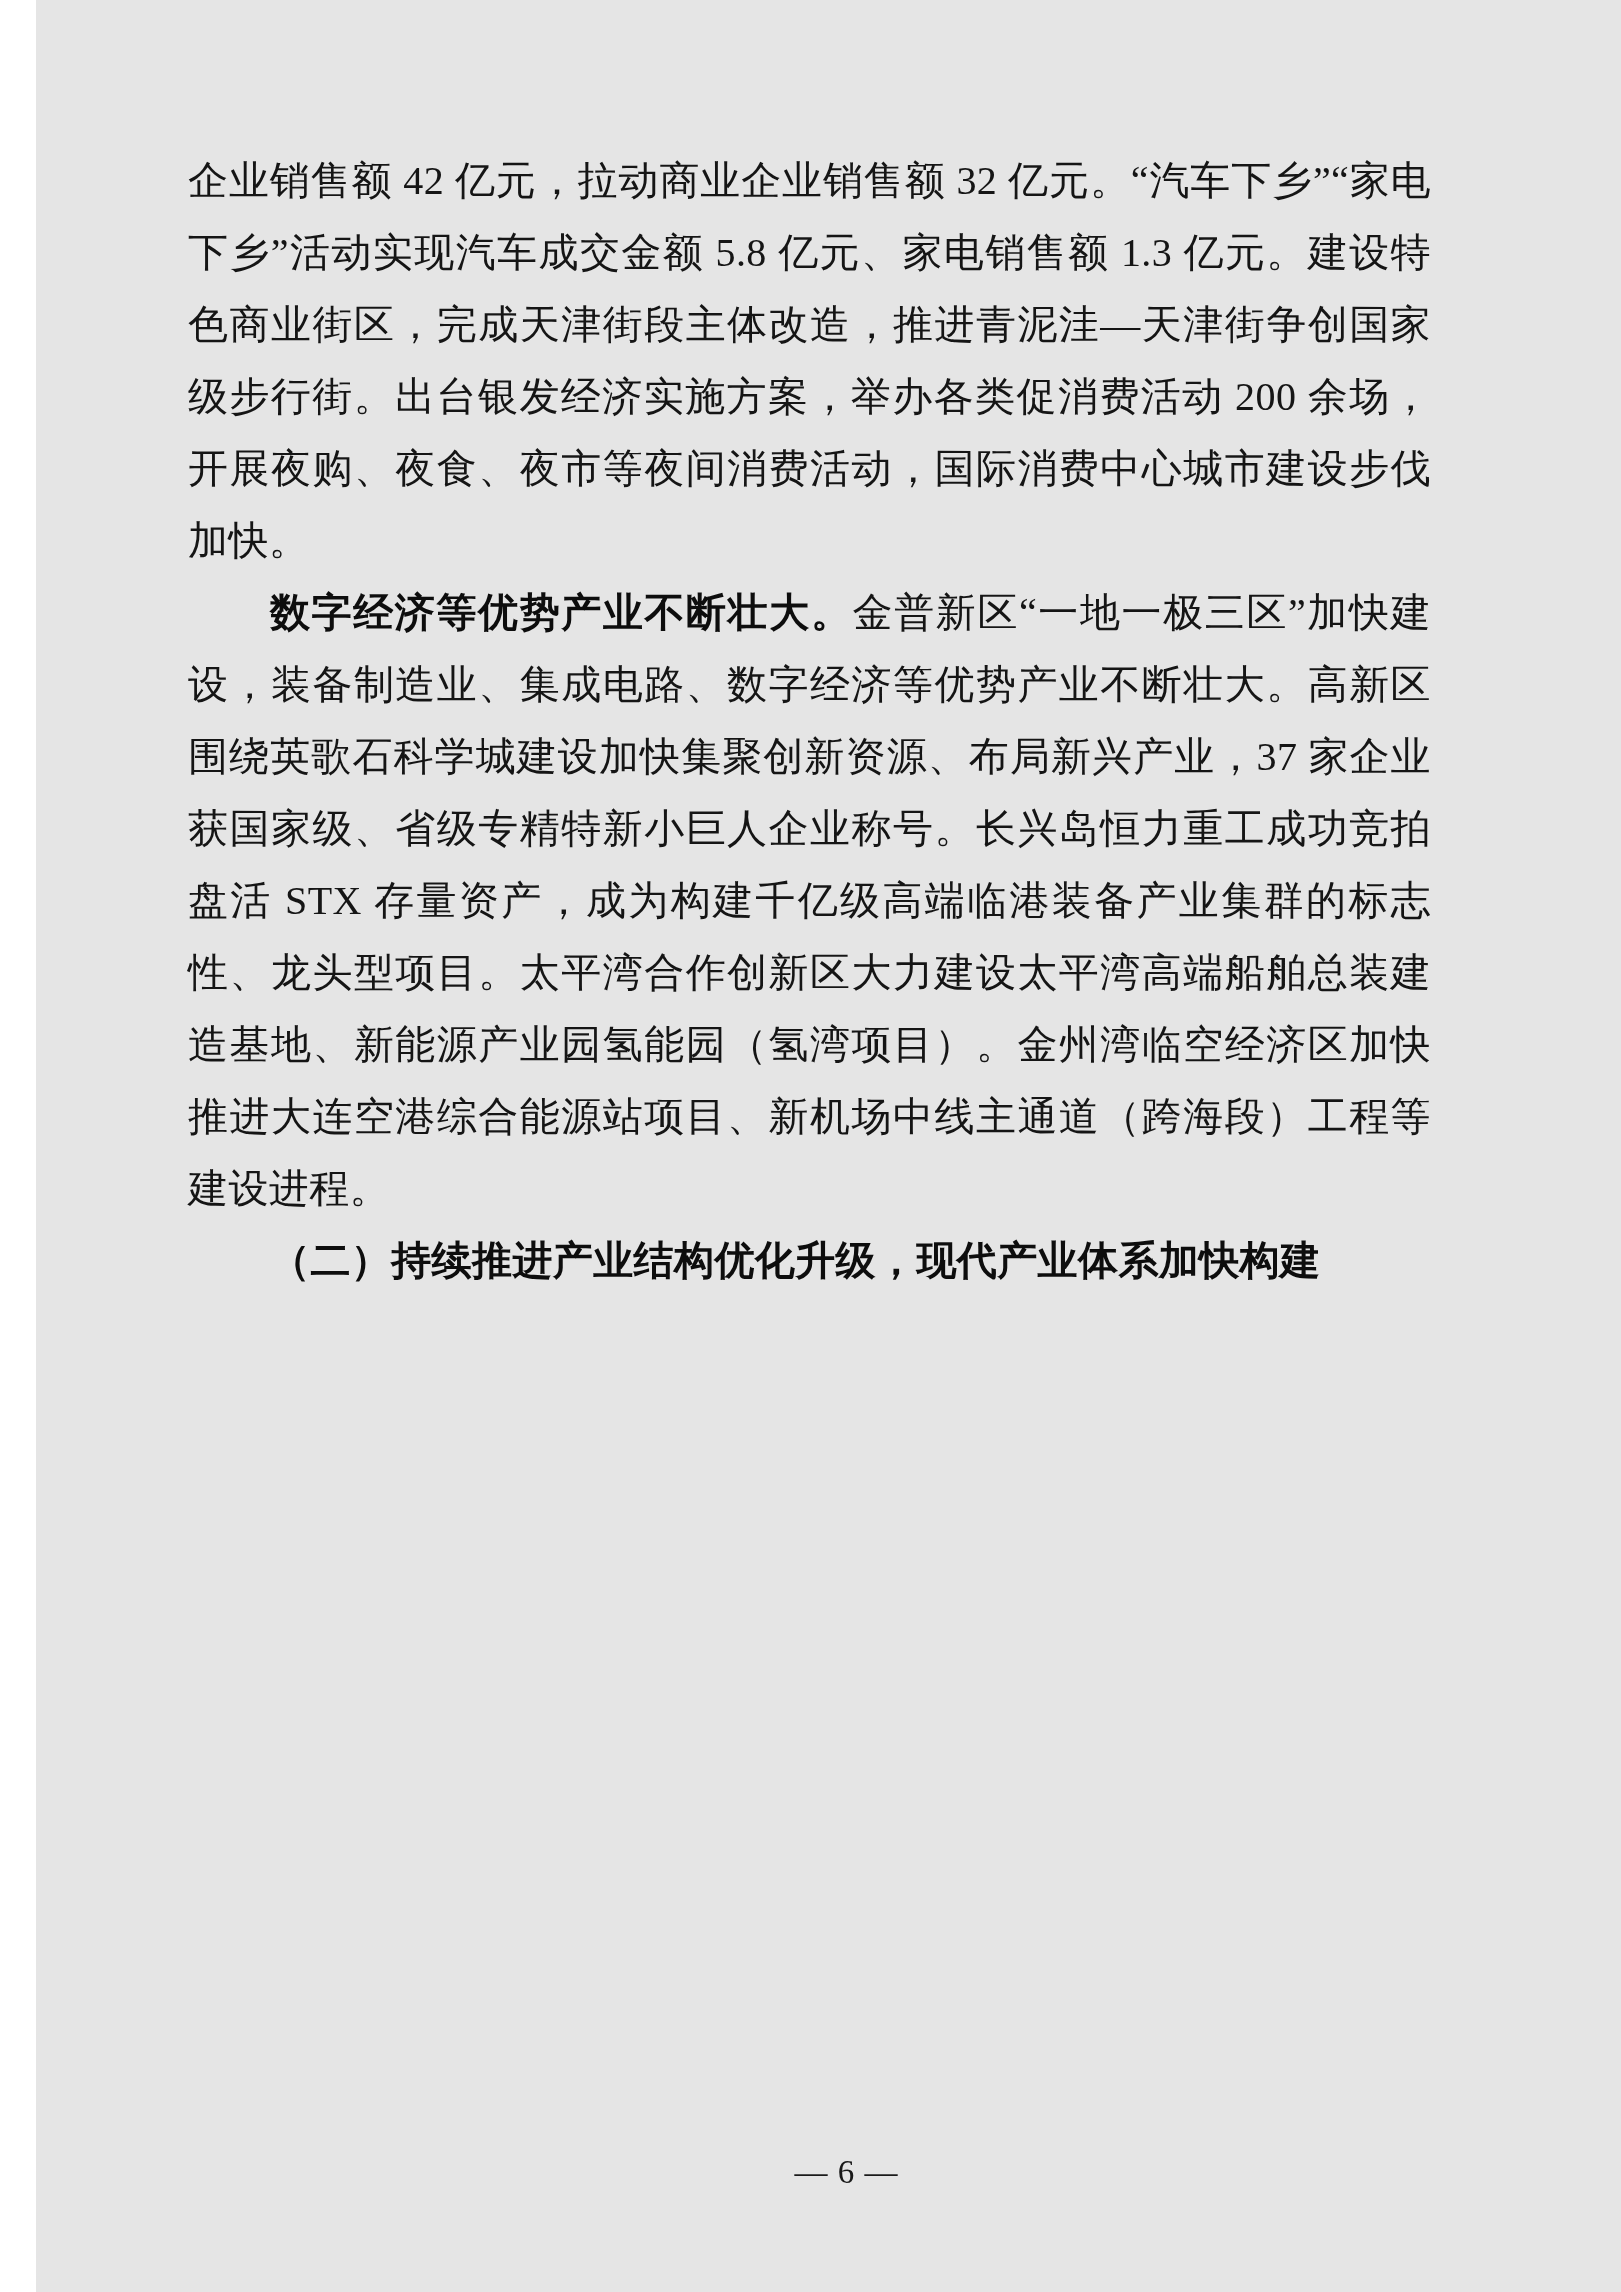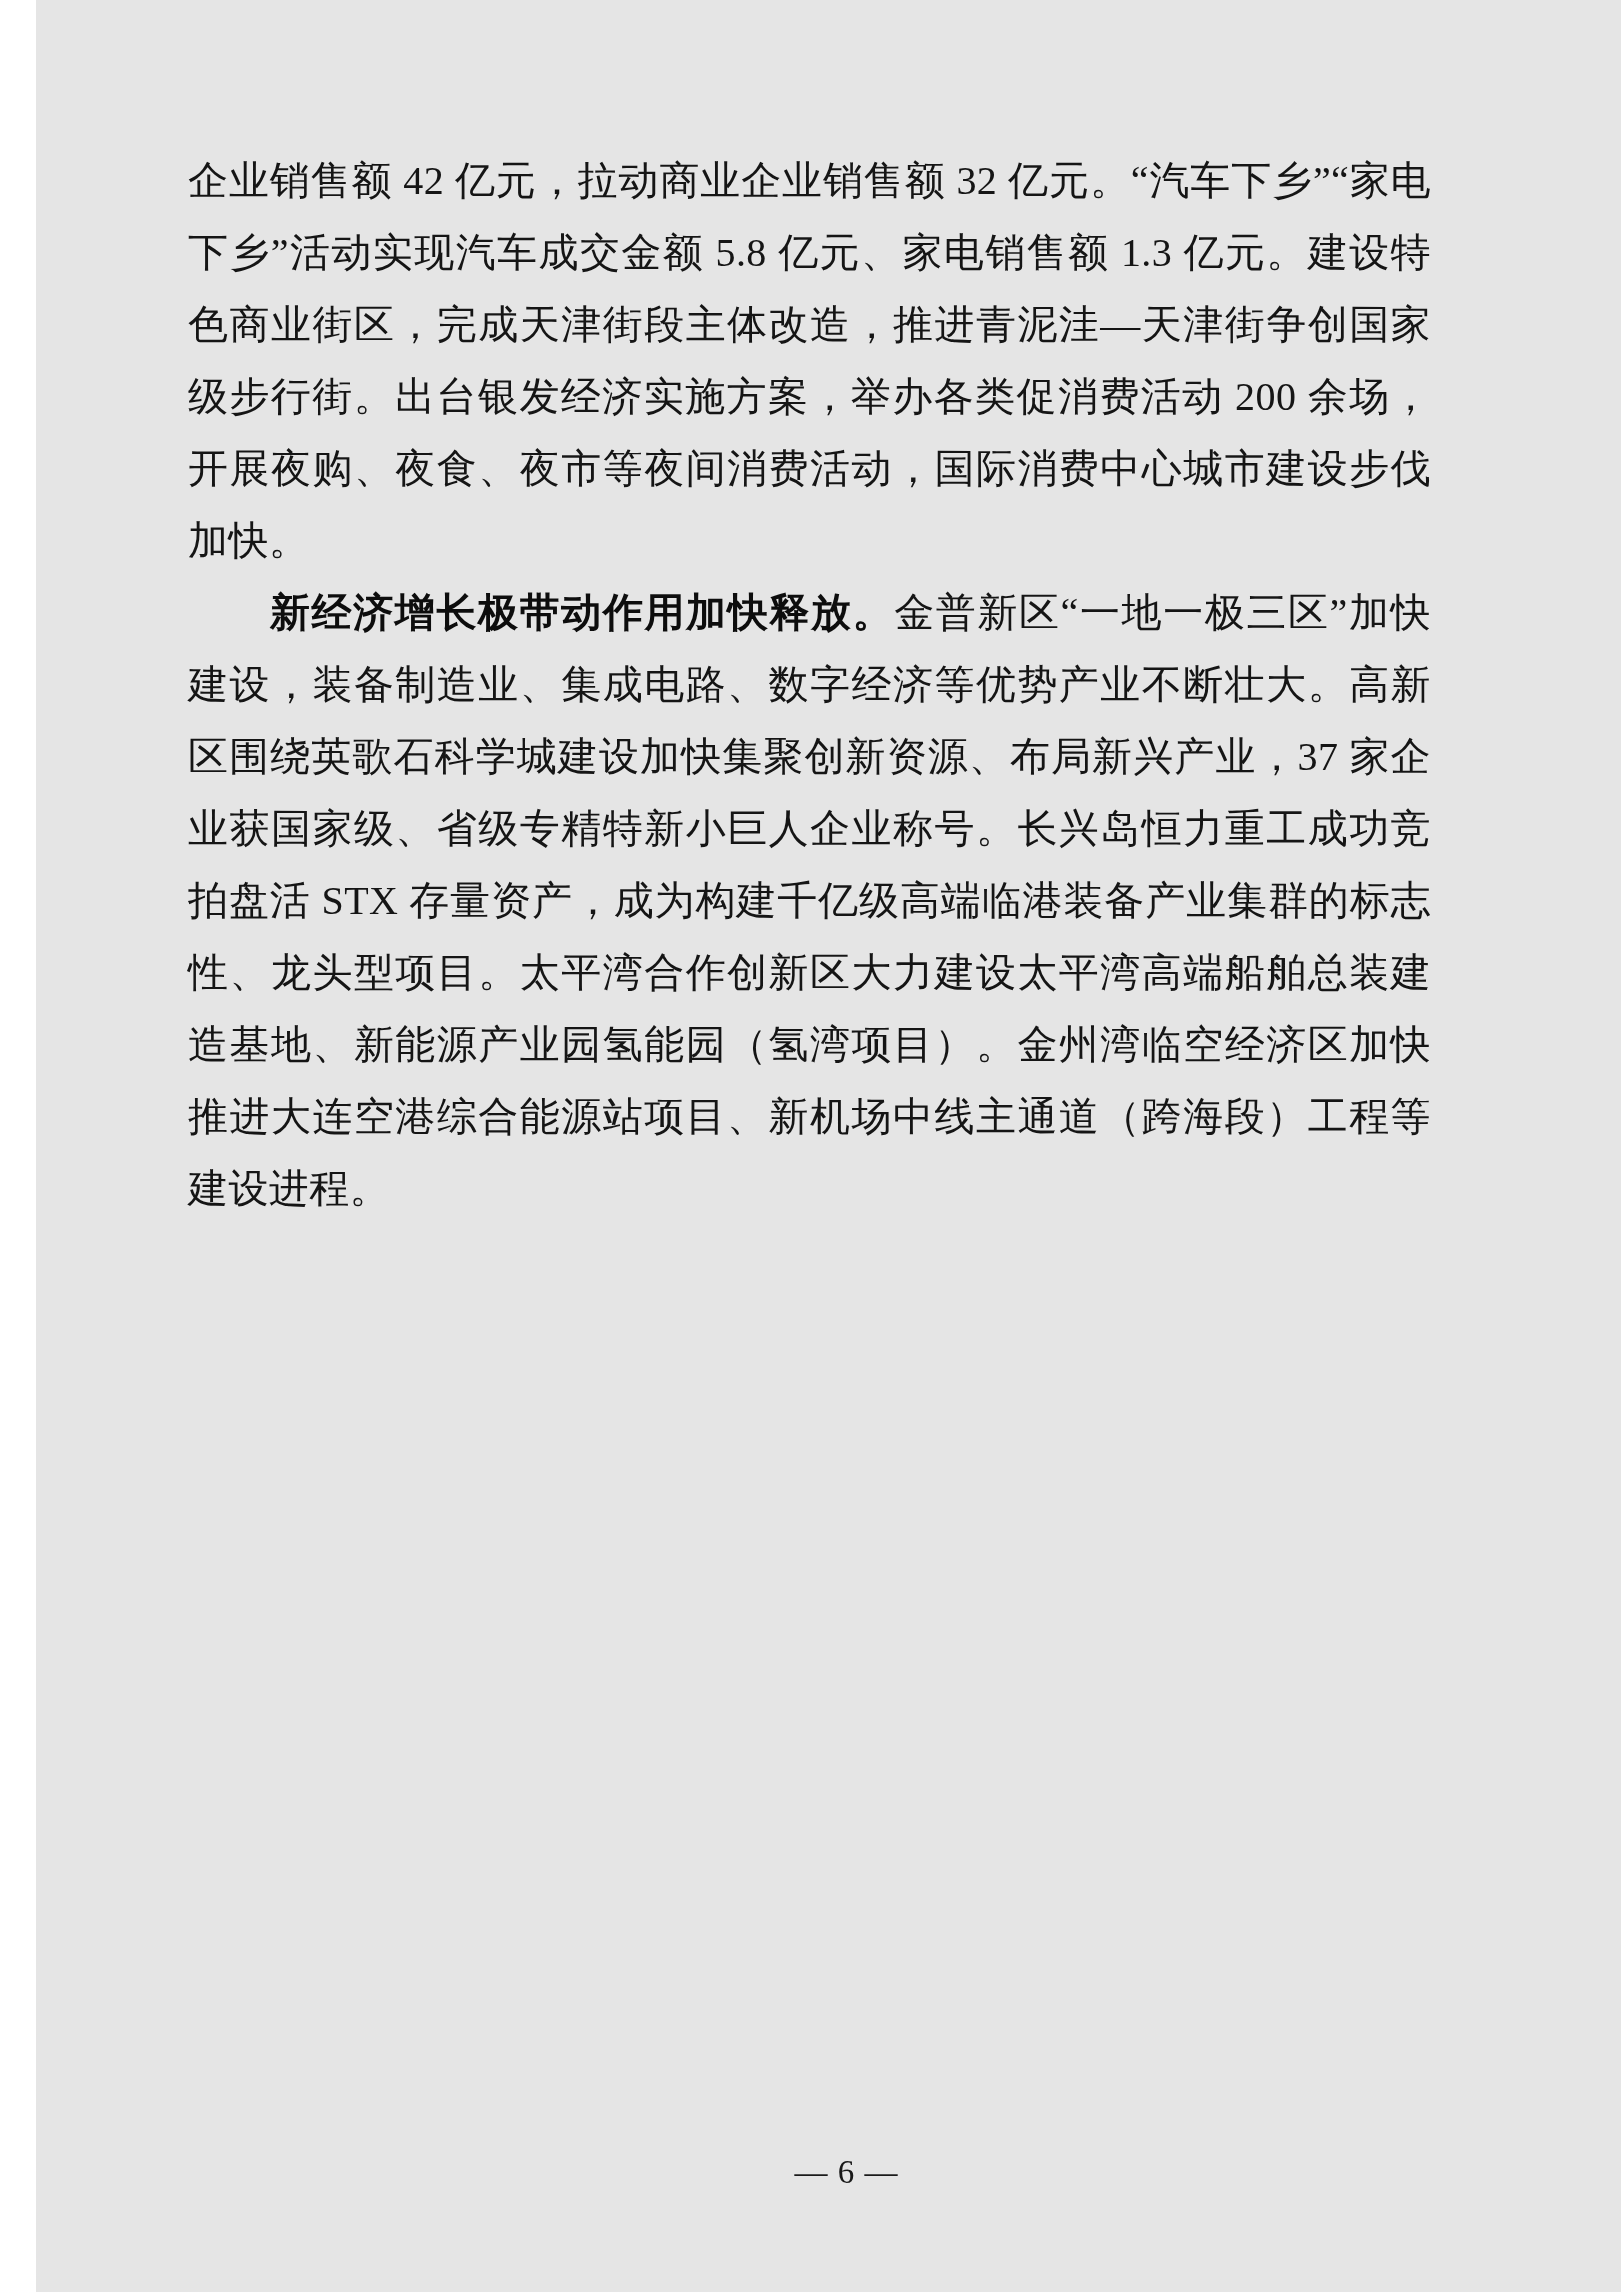--- a/index.html
+++ b/index.html
@@ -68,21 +68,22 @@
   }
 </style>
 </head>
 <body>
 
 <div class="page">
   <div class="content">
 
     <p class="para"><span>企业销售额 42 亿元，拉动商业企业销售额 32 亿元。“汽车下乡”“家电下乡”活动实现汽车成交金额 5.8 亿元、家电销售额 1.3 亿元。建设特色商业街区，完成天津街段主体改造，推进青泥洼—天津街争创国家级步行街。出台银发经济实施方案，举办各类促消费活动 200 余场，开展夜购、夜食、夜市等夜间消费活动，国际消费中心城市建设步伐加快。</span></p>
 
-    <p class="para indent"><span class="lead">新经济增长极带动作用加快释放。</span><span>金普新区“一地一极三区”加快建设，装备制造业、集成电路、数字经济等优势产业不断壮大。高新区围绕英歌石科学城建设加快集聚创新资源、布局新兴产业，37 家企业获国家级、省级专精特新小巨人企业称号。长兴岛恒力重工成功竞拍盘活 STX 存量资产，成为构建千亿级高端临港装备产业集群的标志性、龙头型项目。太平湾合作创新区大力建设太平湾高端船舶总装建造基地、新能源产业园氢能园（氢湾项目）。金州湾临空经济区加快推进大连空港综合能源站项目、新机场中线主通道（跨海段）工程等建设进程。</span></p>
+    <p class="para indent"><span class="lead">数字经济等优势产业不断壮大。</span><span>金普新区“一地一极三区”加快建设，装备制造业、集成电路、数字经济等优势产业不断壮大。高新区围绕英歌石科学城建设加快集聚创新资源、布局新兴产业，37 家企业获国家级、省级专精特新小巨人企业称号。长兴岛恒力重工成功竞拍盘活 STX 存量资产，成为构建千亿级高端临港装备产业集群的标志性、龙头型项目。太平湾合作创新区大力建设太平湾高端船舶总装建造基地、新能源产业园氢能园（氢湾项目）。金州湾临空经济区加快推进大连空港综合能源站项目、新机场中线主通道（跨海段）工程等建设进程。</span></p>
 
+    <p class="heading"><span>（二）持续推进产业结构优化升级，现代产业体系加快构建</span></p>
 
 
   </div>
 
   <div class="footer">— 6 —</div>
 </div>
 
 
 </body></html>

